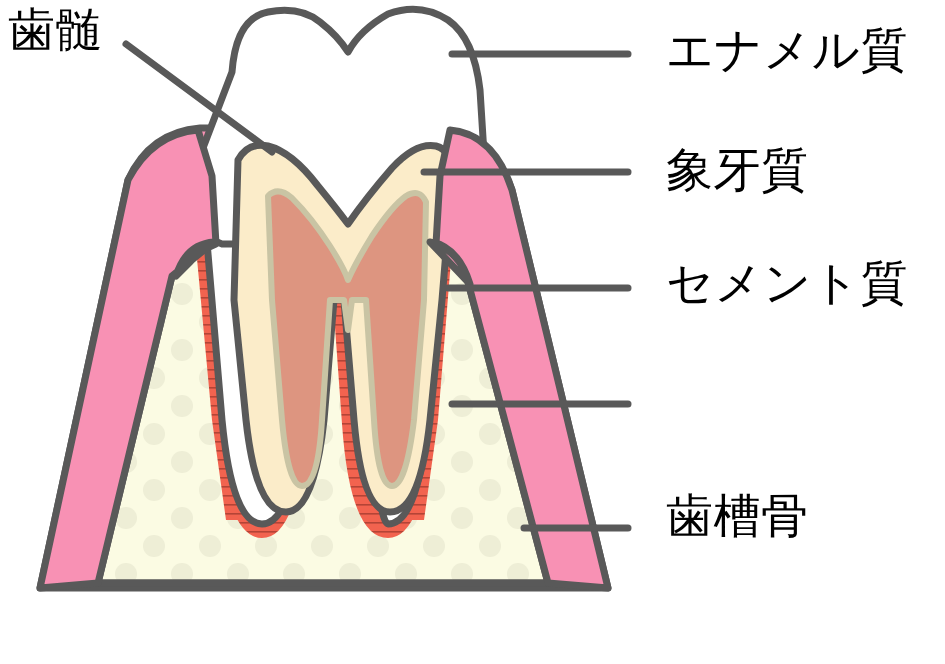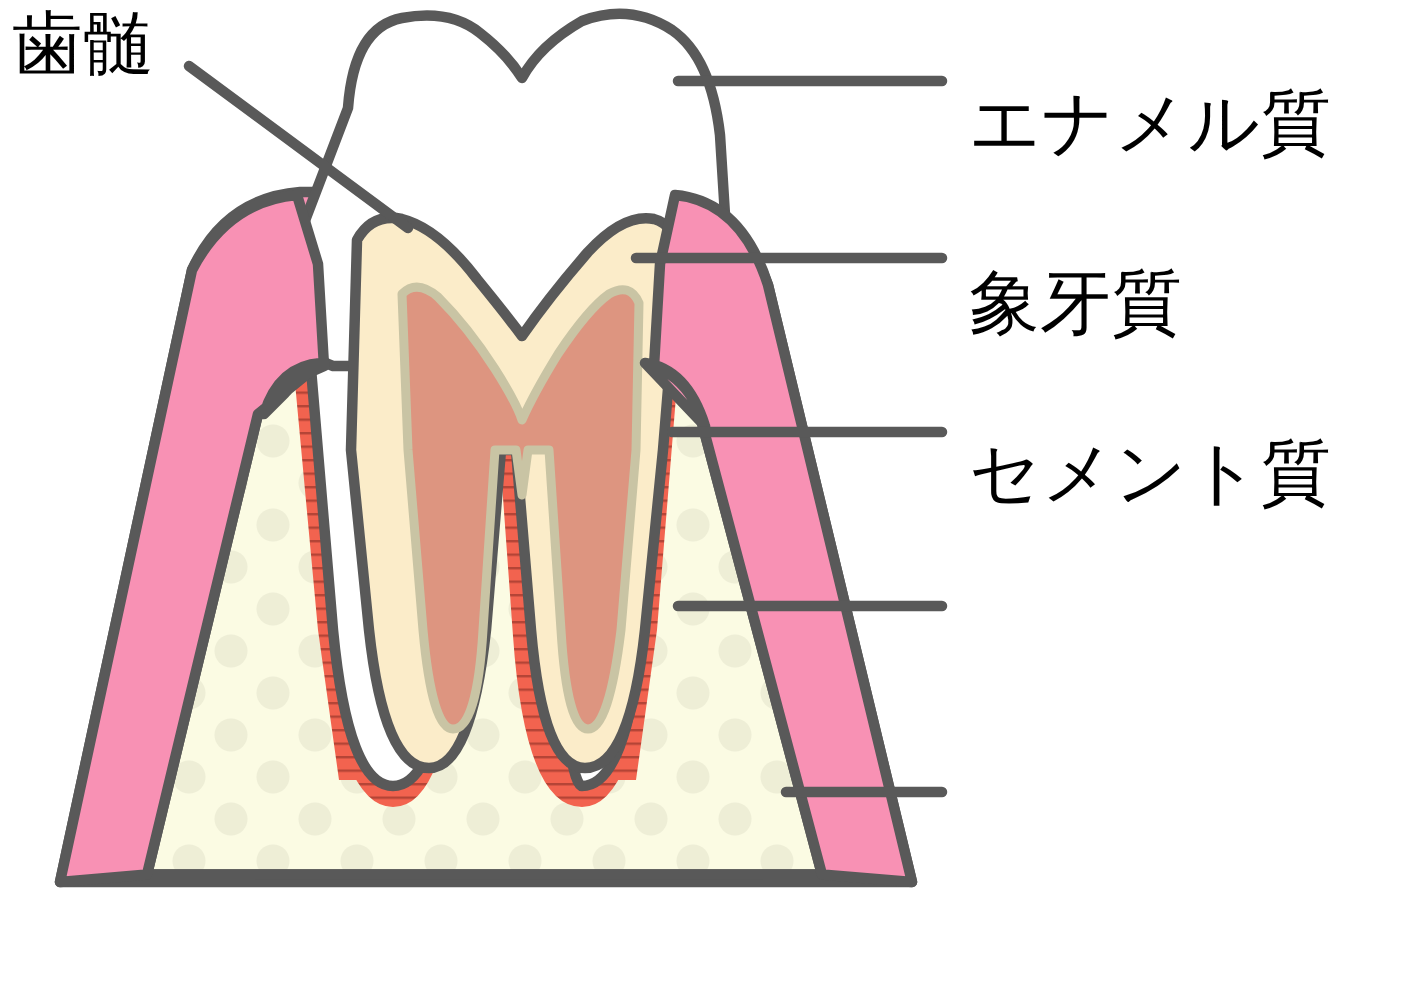--- a/index.html
+++ b/index.html
@@ -30,21 +30,21 @@
   }
   .label {
     position: absolute;
     font-family: "DejaVu Sans", "Liberation Sans", sans-serif;
     font-size: 47px;
     line-height: 1;
     color: #000000;
     white-space: nowrap;
     letter-spacing: 0.5px;
   }
-  .label-right { left: 646px; margin-top: 33px; }
+  .label-right { left: 666px; }
   #label-pulp      { left: 8px;  top: 6px; }
   #label-enamel    { top: 26px; }
   #label-dentin    { top: 146px; }
   #label-cementum  { top: 259px; }
   #label-pdl       { top: 376px; }
   #label-bone      { top: 492px; }
 </style>
 </head>
 <body>
 
@@ -234,14 +234,15 @@
 
   <div class="label" id="label-pulp">歯髄</div>
 
   <div class="label label-right" id="label-enamel">エナメル質</div>
 
   <div class="label label-right" id="label-dentin">象牙質</div>
 
   <div class="label label-right" id="label-cementum">セメント質</div>
 
 
+  <div class="label label-right" id="label-bone">歯槽骨</div>
 
 </div>
 
 </body></html>

